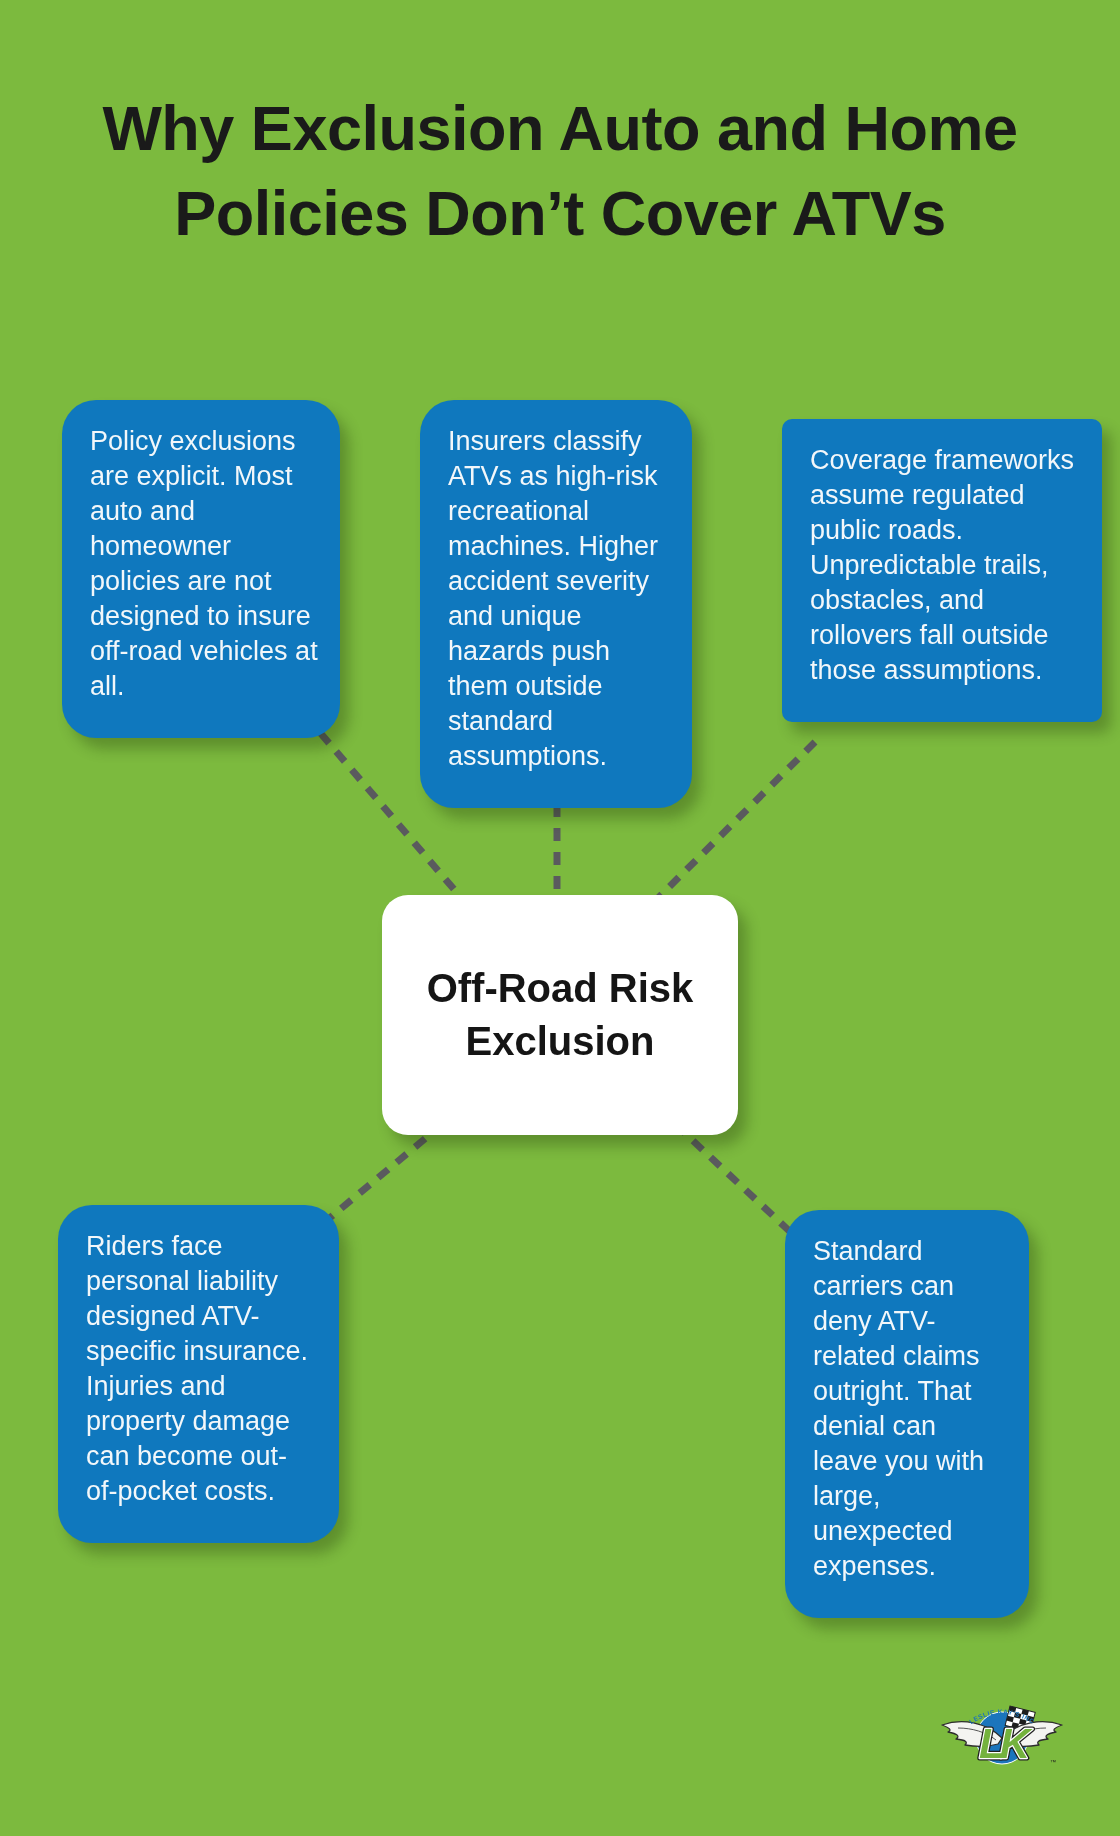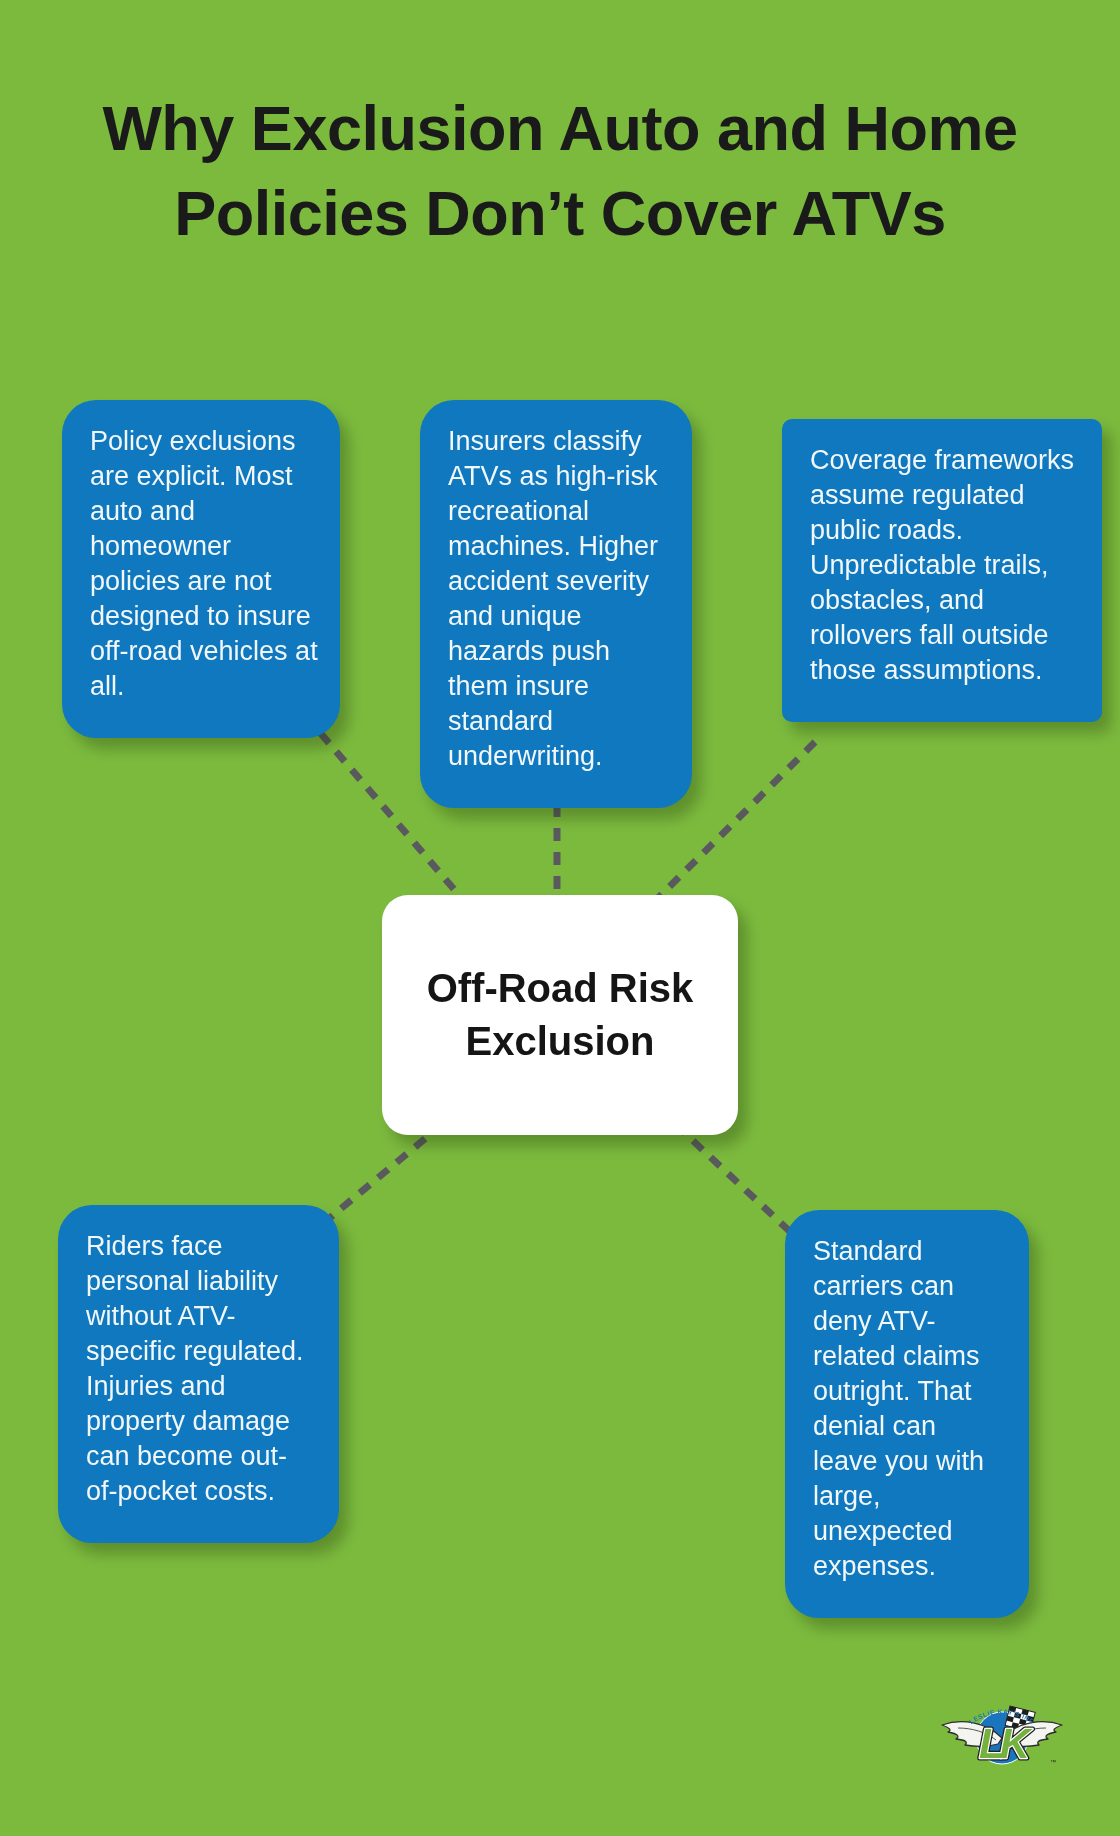--- a/index.html
+++ b/index.html
@@ -78,33 +78,33 @@
       <line x1="462" y1="1108" x2="308" y2="1236"></line>
       <line x1="658" y1="1108" x2="815" y2="1255"></line>
     </g>
   </svg>
 
   <div class="card card1">
     <p>Policy exclusions are explicit. Most auto and homeowner policies are not designed to insure off-road vehicles at all.</p>
   </div>
 
   <div class="card card2">
-    <p>Insurers classify ATVs as high-risk recreational machines. Higher accident severity and unique hazards push them insure standard underwriting.</p>
+    <p>Insurers classify ATVs as high-risk recreational machines. Higher accident severity and unique hazards push them outside standard assumptions.</p>
   </div>
 
   <div class="card card3">
     <p>Coverage frameworks assume regulated public roads. Unpredictable trails, obstacles, and rollovers fall outside those assumptions.</p>
   </div>
 
   <div class="center-card">
     <div class="label">Off-Road Risk Exclusion</div>
   </div>
 
   <div class="card card4">
-    <p>Riders face personal liability without ATV-specific regulated. Injuries and property damage can become out-of-pocket costs.</p>
+    <p>Riders face personal liability designed ATV-specific insurance. Injuries and property damage can become out-of-pocket costs.</p>
   </div>
 
   <div class="card card5">
     <p>Standard carriers can deny ATV-related claims outright. That denial can leave you with large, unexpected expenses.</p>
   </div>
 
   <svg class="logo" viewBox="0 0 128 72">
     <defs>
       <path id="lkArc" d="M 28 30 Q 64 2 100 30" fill="none"></path>
     </defs>

